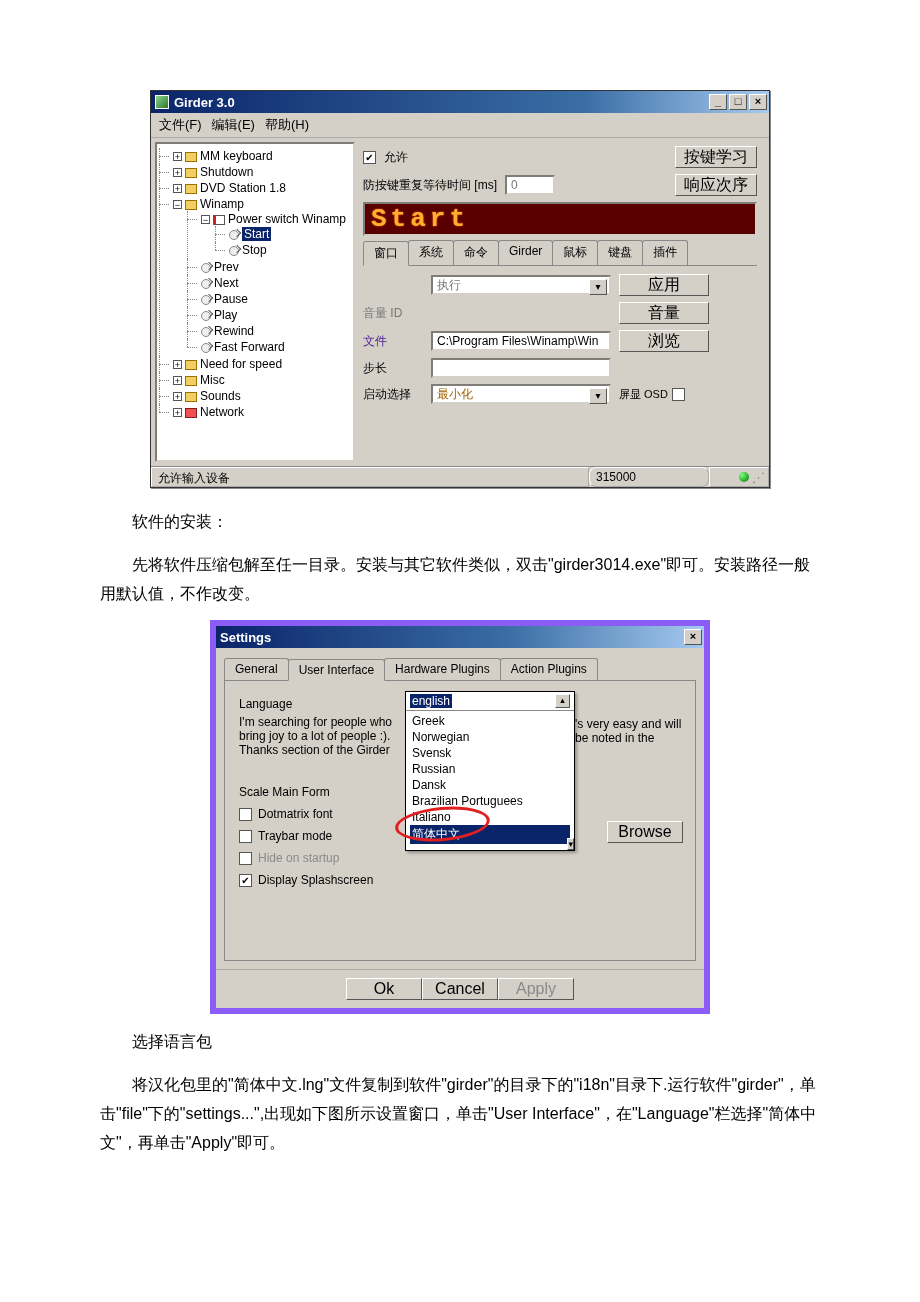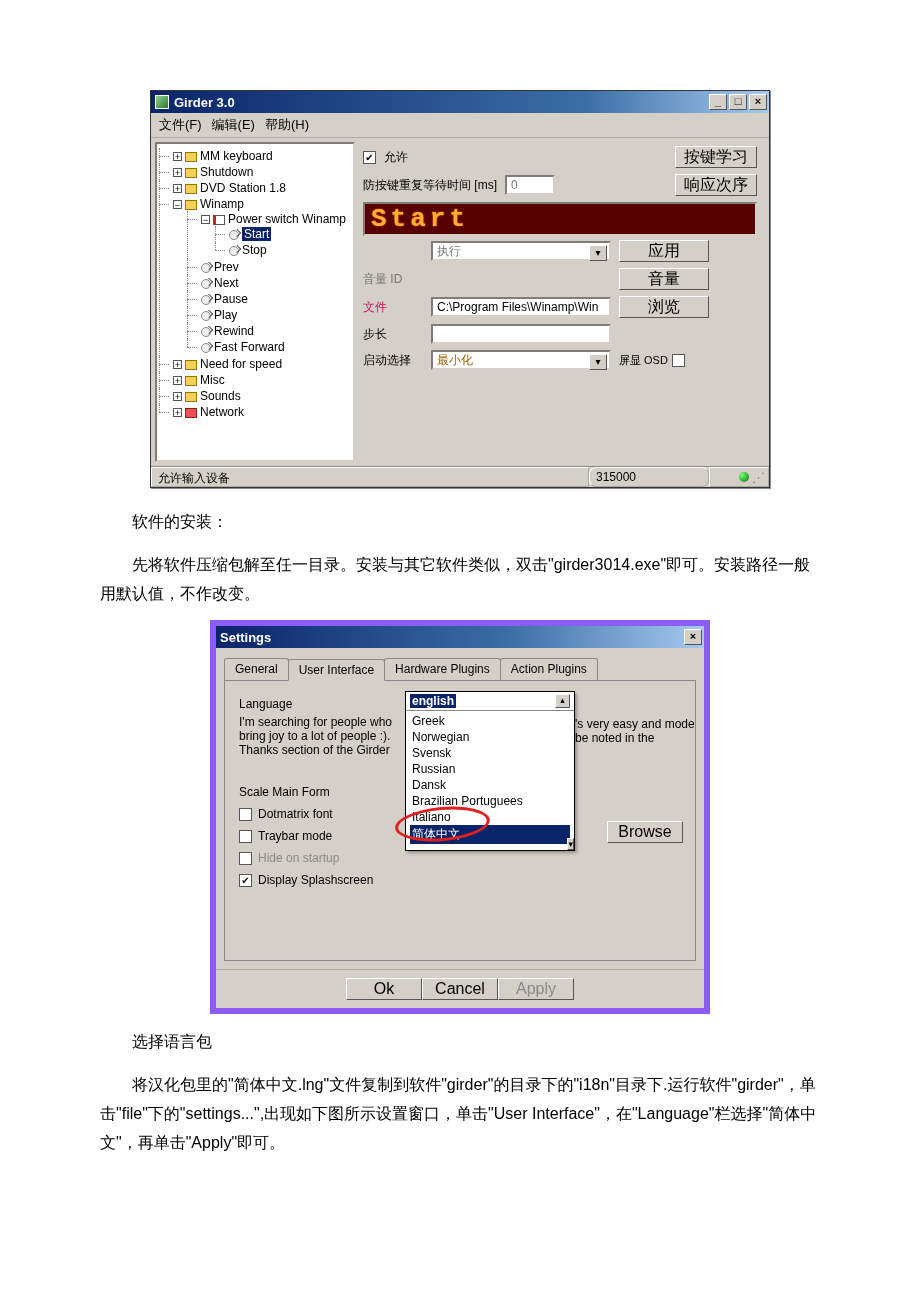--- a/index.html
+++ b/index.html
@@ -258,21 +258,21 @@
     box-shadow:2px 2px 3px rgba(0,0,0,.3);
     font-size:12px;
     z-index:5;
   }
   .langbox .top {
     border-bottom:1px solid #888;
     padding:2px 4px;
     background:#fff;
     display:flex; justify-content:space-between; align-items:center;
   }
-  .langbox .top .sel2 { background:#0a246a; color:#fff; padding:0 2px;font-weight:bold; }
+  .langbox .top .sel2 { background:#0a246a; color:#fff; padding:0 2px; }
   .langbox ul { list-style:none; margin:0; padding:2px 4px 6px 4px; }
   .langbox li { padding:1px 2px; }
   .langbox .zh {
     background:#0a246a; color:#fff;
   }
   .langbox .scrollbtn {
     width:15px; height:14px;
     background:#d4d0c8;
     border:1px solid #fff; border-right-color:#555; border-bottom-color:#555;
     font-size:9px; text-align:center; line-height:11px;
@@ -351,30 +351,39 @@
         <span style="flex:1"></span>
         <span class="btn">按键学习</span>
       </div>
       <div class="row">
         <span>防按键重复等待时间 [ms]</span>
         <span class="input" style="width:50px">0</span>
         <span style="flex:1"></span>
         <span class="btn">响应次序</span>
       </div>
       <div class="led">Start</div>
+      <div class="tabs">
+        <span class="tab active">窗口</span>
+        <span class="tab">系统</span>
+        <span class="tab">命令</span>
+        <span class="tab">Girder</span>
+        <span class="tab">鼠标</span>
+        <span class="tab">键盘</span>
+        <span class="tab">插件</span>
+      </div>
       <div class="formgrid">
         <span></span>
         <span class="input dropdown">执行</span>
         <span class="btn">应用</span>
 
         <span class="lbl">音量 ID</span>
         <span></span>
         <span class="btn">音量</span>
 
-        <span class="lbl" style="color:#be185d">文件</span>
+        <span class="lbl" style="color:#4c1d95">文件</span>
         <span class="input" style="color:#000">C:\Program Files\Winamp\Win</span>
         <span class="btn">浏览</span>
 
         <span class="lbl" style="color:#000">步长</span>
         <span class="input"></span>
         <span></span>
 
         <span class="lbl" style="color:#000">启动选择</span>
         <span class="input dropdown" style="color:#a16207">最小化</span>
         <span style="display:flex;align-items:center;gap:4px;">
@@ -409,21 +418,21 @@
     <span class="tab active">User Interface</span>
     <span class="tab">Hardware Plugins</span>
     <span class="tab">Action Plugins</span>
   </div>
   <div class="tabbody">
     <div style="margin-bottom:4px;">Language</div>
     <div>I'm searching for people who</div>
     <div>bring joy to a lot of people :).</div>
     <div>Thanks section of the Girder</div>
     <div style="position:absolute; left:350px; top:36px;">
-      <div>'s very easy and mode</div>
+      <div>'s very easy and will</div>
       <div>be noted in the</div>
     </div>
 
     <div style="margin-top:28px;">Scale Main Form</div>
 
     <div style="position:absolute; right:12px; top:140px;">
       <span class="btn">Browse</span>
     </div>
 
     <div class="chkline">

